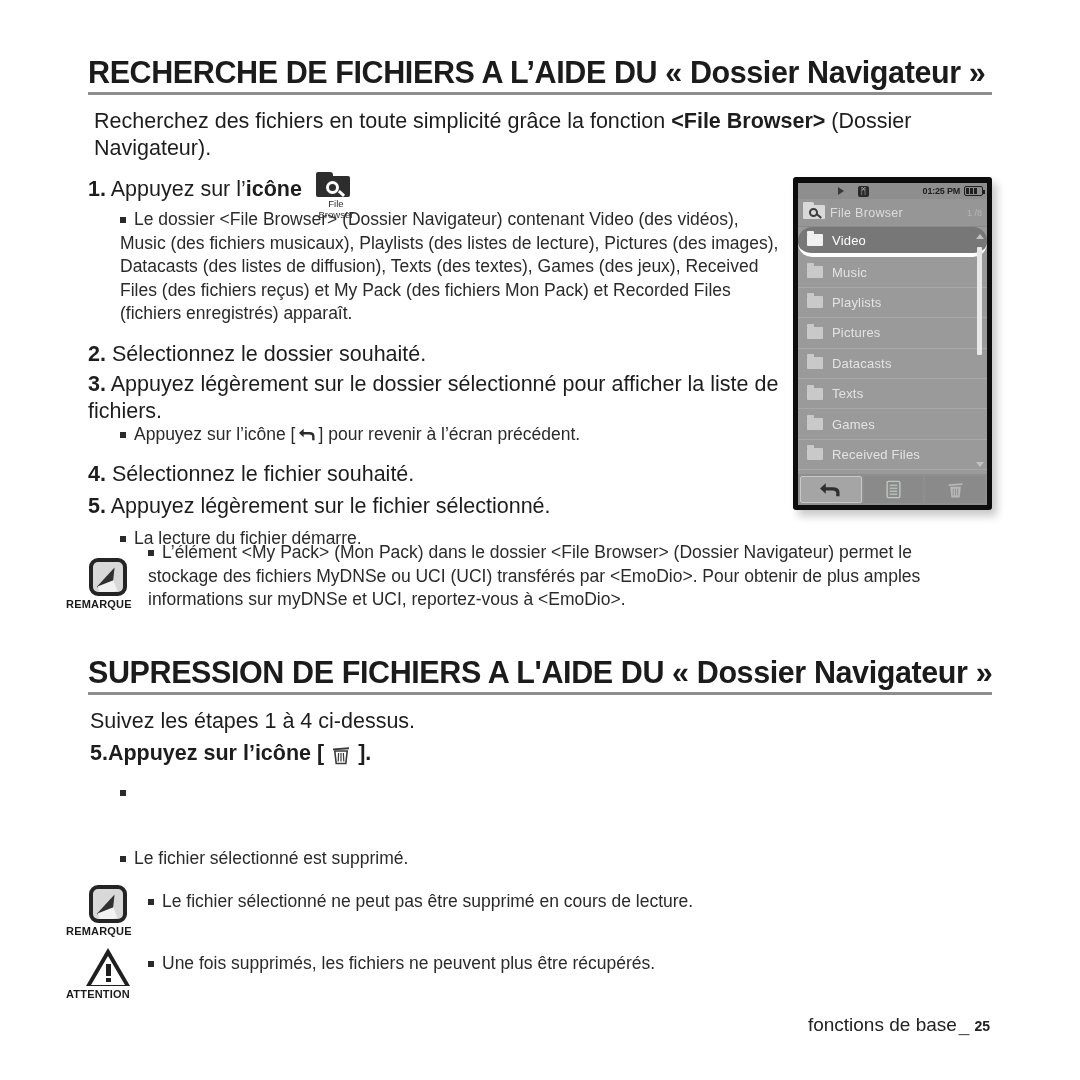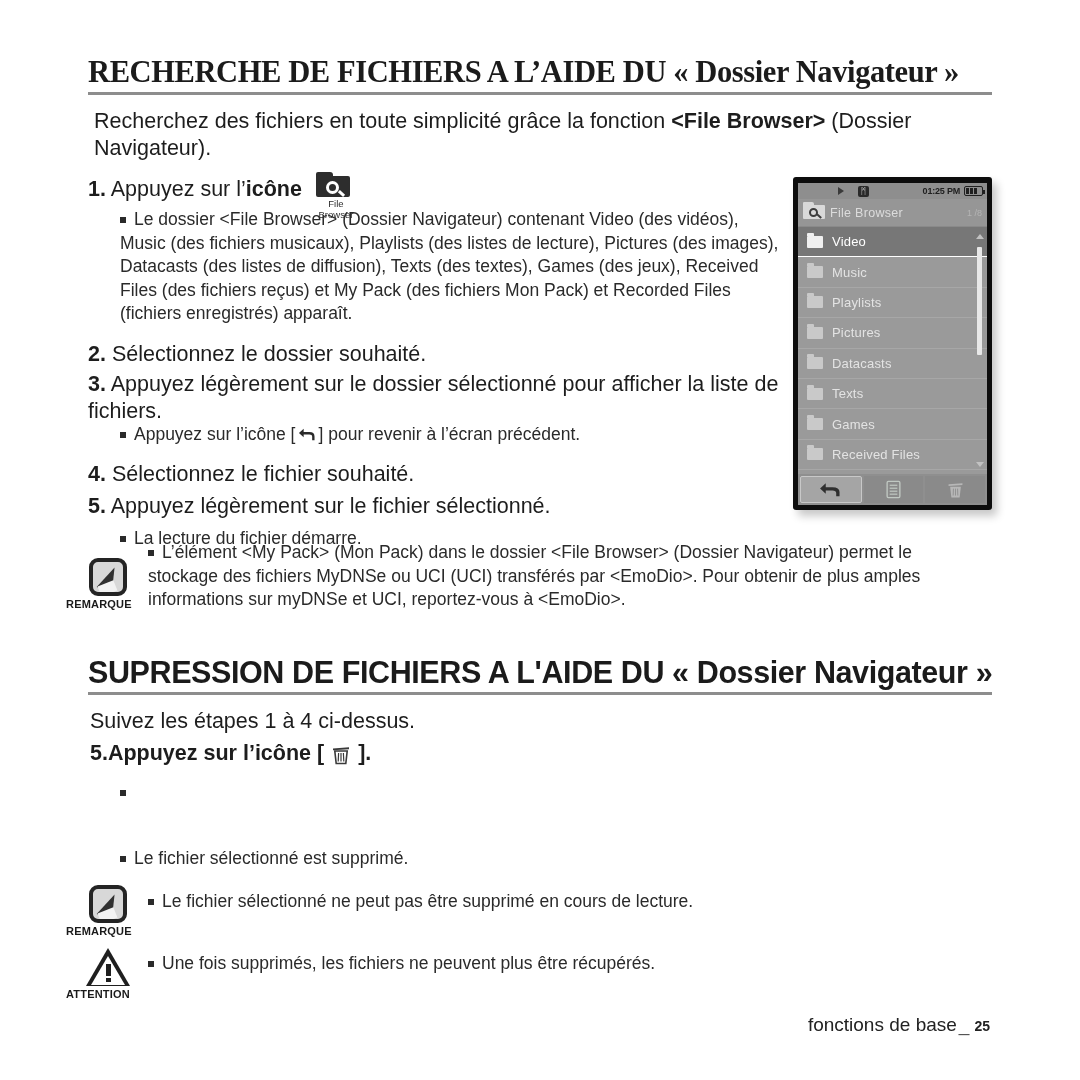--- a/index.html
+++ b/index.html
@@ -28,21 +28,21 @@
     color: #1b1b1b;
     white-space: nowrap;
   }
   .heading-rule {
     position: absolute;
     left: 88px;
     width: 904px;
     height: 3px;
     background: #8d8d8d;
   }
-  #heading-1 { top: 55px; font-family: Liberation Serif, serif; }
+  #heading-1 { top: 55px; }
   #rule-1    { top: 92px; }
   #heading-2 { top: 655px; }
   #rule-2    { top: 692px; }
 
   
   .intro {
     position: absolute;
     left: 94px;
     top: 108px;
     width: 880px;
@@ -336,21 +336,22 @@
   .row {
     height: 30.4px;
     display: flex;
     align-items: center;
     padding-left: 9px;
     border-bottom: 1px solid #a7a7a7;
     position: relative;
   }
   .row.selected {
     background: #777777;
-    border-bottom: 1px solid #ffffff;
+    border-bottom: 4px solid #ffffff;
+    border-radius: 14px;
   }
   .folder-ic {
     width: 16px; height: 12px;
     background: #c9c9c9;
     border-radius: 1px;
     position: relative;
     margin-right: 9px;
     flex: none;
   }
   .folder-ic::before {

